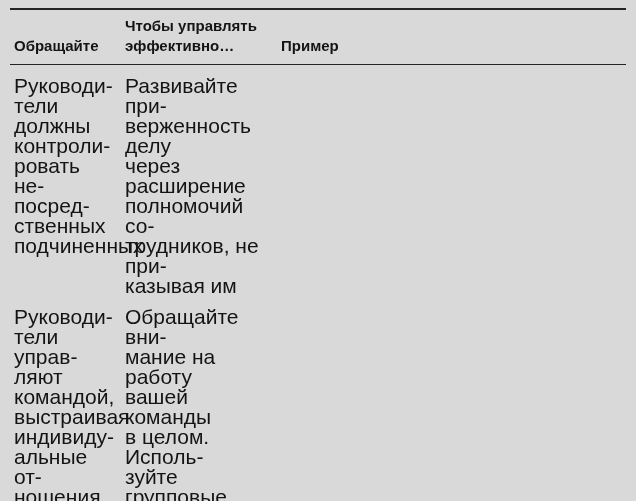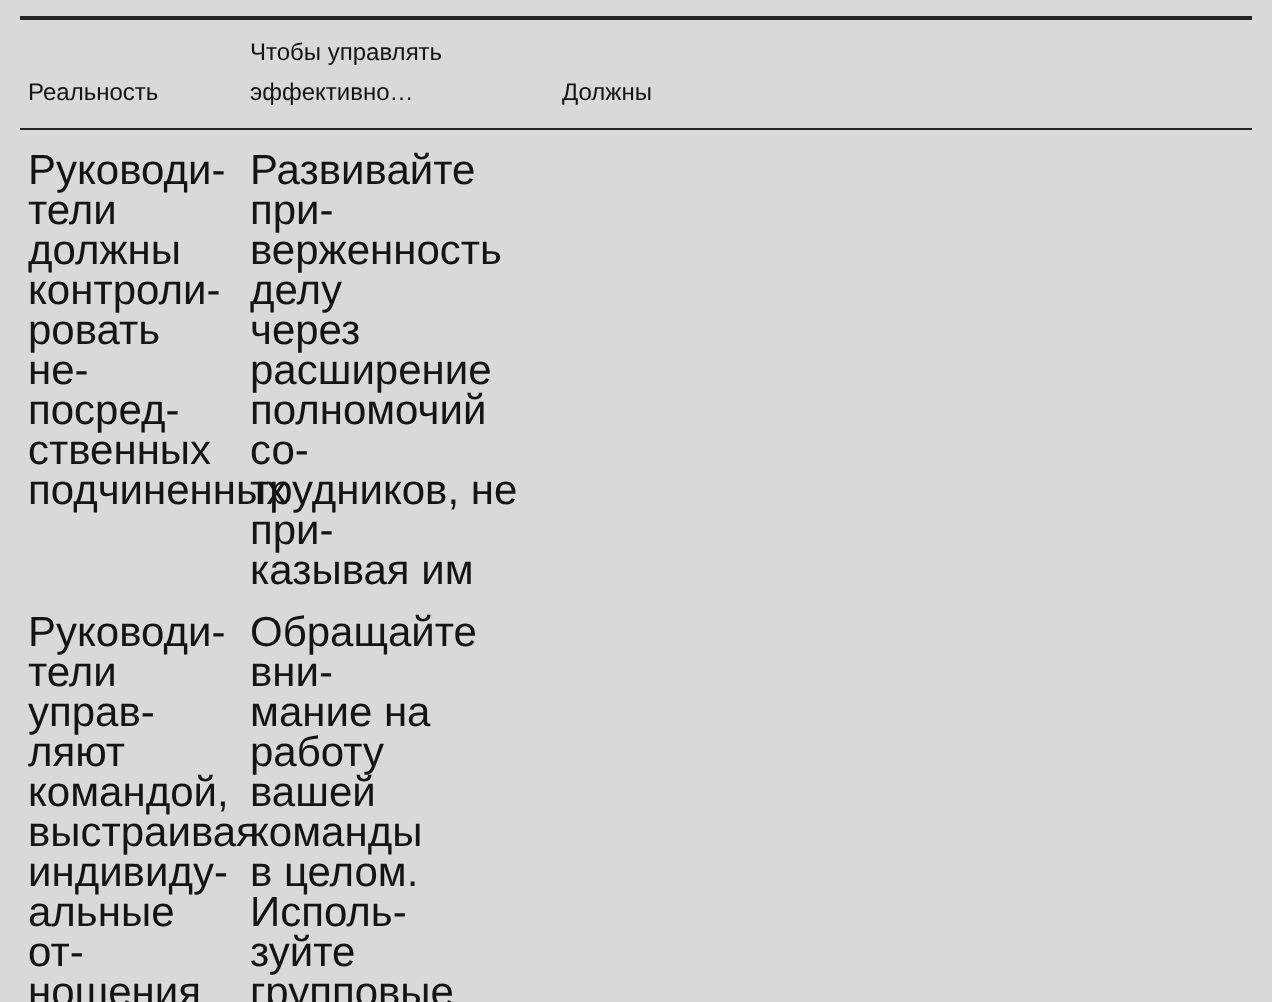--- a/index.html
+++ b/index.html
@@ -23,22 +23,22 @@
     grid-template-columns: 111px 156px 152px 1fr;
   }
   .header-row {
     border-bottom: 1.5px solid #242424;
     align-items: end;
     padding: 6px 0 8px 0;
     min-height: 42px;
     box-sizing: border-box;
   }
   .header-cell {
-    font-weight: normal;
-    font-size: 12px;
+    font-weight: bold;
+    font-size: 15px;
     line-height: 20px;
     white-space: pre-line;
     padding-left: 4px;
   }
   .body-row {
     padding-top: 11px;
   }
   .body-row:last-child {
     padding-bottom: 12px;
   }
@@ -52,24 +52,24 @@
   .table-bottom-rule {
     border-bottom: 1.5px solid #242424;
   }
 </style>
 </head>
 <body>
 
 <div class="table table-bottom-rule">
 
   <div class="grid-row header-row">
-    <div class="header-cell">Реальность</div>
+    <div class="header-cell">Обращайте</div>
     <div class="header-cell">Чтобы управлять
 эффективно…</div>
-    <div class="header-cell">Должны</div>
+    <div class="header-cell">Пример</div>
   </div>
 
   <div class="grid-row body-row">
     <div class="cell">Руководи-
 тели должны
 контроли-
 ровать не-
 посред-
 ственных
 подчиненных</div>

